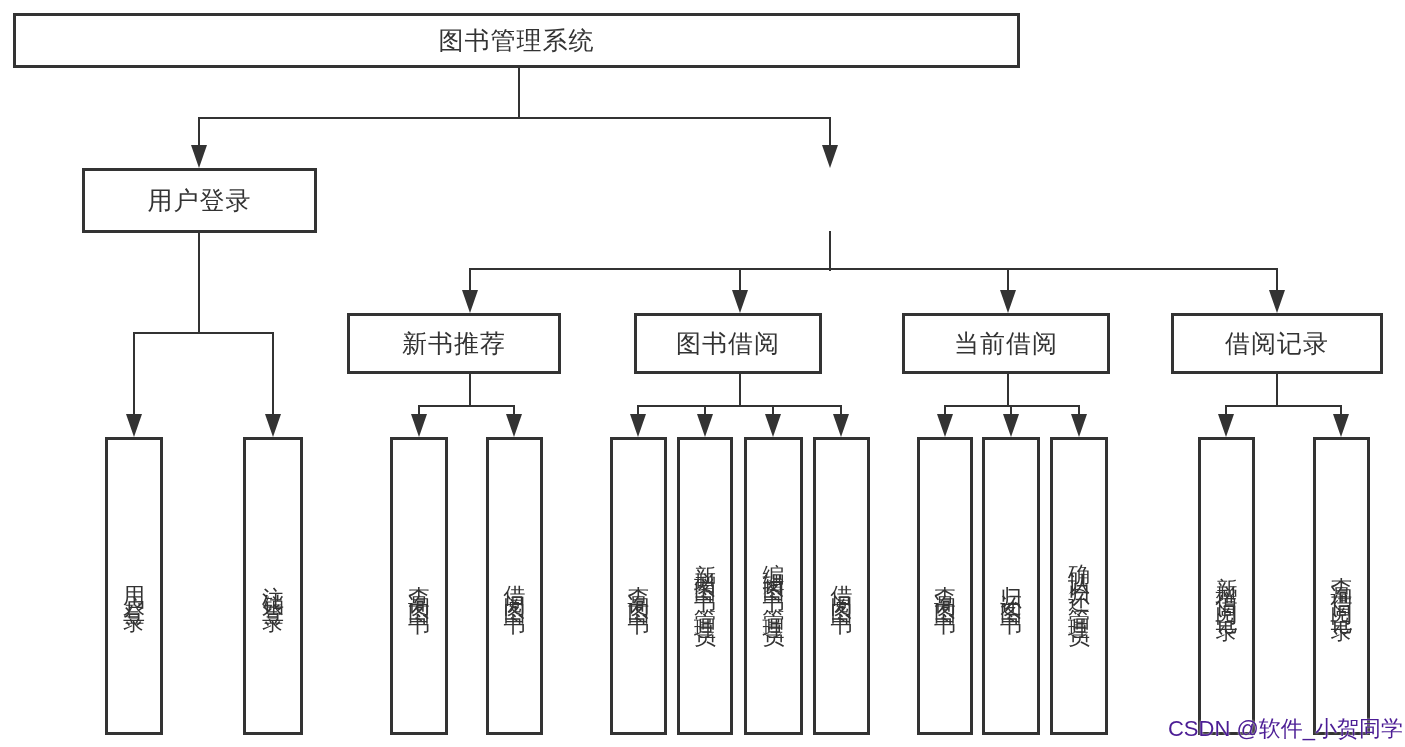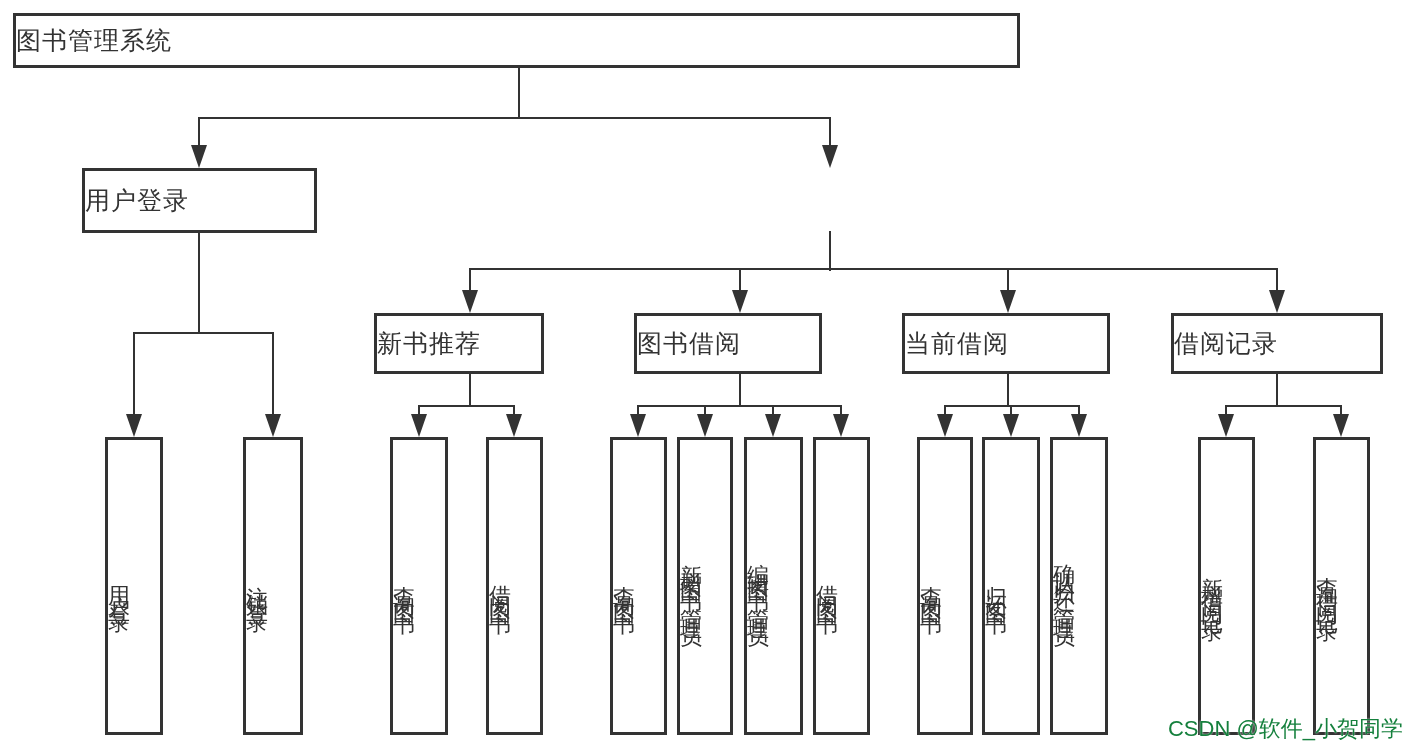--- a/index.html
+++ b/index.html
@@ -22,20 +22,21 @@
     width: 1405px;
     height: 747px;
   }
   .node {
     position: absolute;
     box-sizing: border-box;
     border: 3px solid #333333;
     background: #ffffff;
     display: flex;
     align-items: center;
+    justify-content: center;
     color: #333333;
     font-family: Liberation Serif, serif;
   }
   .hbox span {
     font-size: 25px;
     letter-spacing: 1px;
     white-space: nowrap;
   }
   .root-box { left: 13px; top: 13px; width: 1007px; height: 55px; }
   .l2box { top: 168px; height: 65px; }
@@ -47,21 +48,21 @@
     font-size: 22px;
     letter-spacing: 9px;
     line-height: 1;
     color: #333333;
   }
   .watermark {
     position: absolute;
     right: 2px;
     top: 714px;
     font-size: 22px;
-    color: #15803d;
+    color: #4c1d95;
     text-shadow: 0 0 2px #ffffff;
     white-space: nowrap;
   }
 </style>
 </head>
 <body>
 
 <div class="stage">
 
   <svg id="connectors" viewBox="0 0 1405 747" xmlns="http://www.w3.org/2000/svg">
@@ -120,21 +121,21 @@
     </svg>
 
   <div class="node hbox root-box">
     <span>图书管理系统</span>
   </div>
 
   <div class="node hbox l2box" style="left:82px;width:235px">
     <span>用户登录</span>
   </div>
 
-  <div class="node hbox l3box" style="left:374px;width:170px">
+  <div class="node hbox l3box" style="left:347px;width:214px">
     <span>新书推荐</span>
   </div>
   <div class="node hbox l3box" style="left:634px;width:188px">
     <span>图书借阅</span>
   </div>
   <div class="node hbox l3box" style="left:902px;width:208px">
     <span>当前借阅</span>
   </div>
   <div class="node hbox l3box" style="left:1171px;width:212px">
     <span>借阅记录</span>

